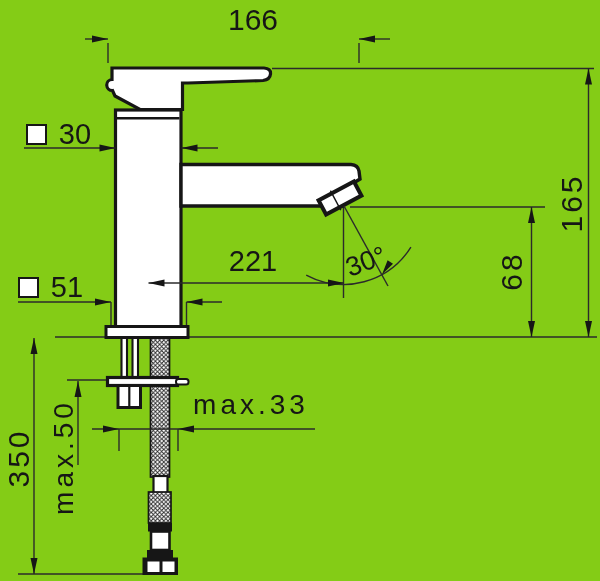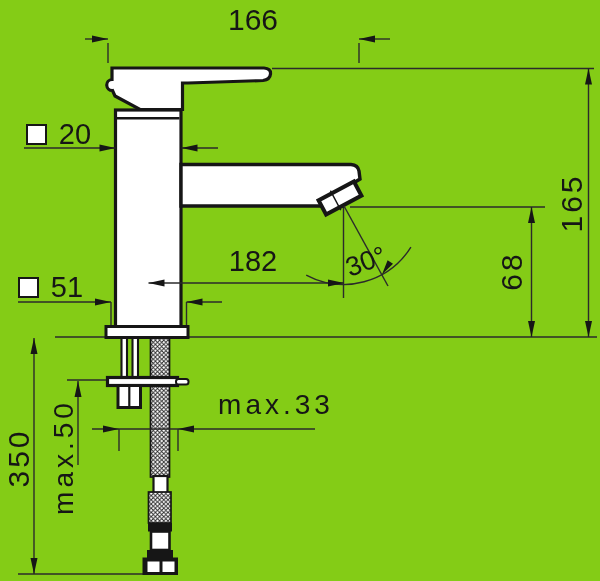--- a/index.html
+++ b/index.html
@@ -106,25 +106,25 @@
       <polygon points="78,381 74.5,397 81.5,397"></polygon>
       <polygon points="34,338 30.5,354 37.5,354"></polygon>
       <polygon points="34,574 30.5,558 37.5,558"></polygon>
       <polygon points="382,274.5 393,263.8 387.6,260.2"></polygon>
     </g>
   </svg>
 
   <div class="lbl" style="left:253px;top:20px;font-size:30px">166</div>
   <div class="lbl rot" style="left:572px;top:203px;font-size:30px;letter-spacing:3px">165</div>
   <div class="lbl rot" style="left:512px;top:271px;font-size:30px;letter-spacing:3px">68</div>
-  <div class="lbl" style="left:253px;top:261px;font-size:29px">182</div>
+  <div class="lbl" style="left:253px;top:261px;font-size:29px">221</div>
   <div class="lbl tilt" style="left:366px;top:262px;font-size:27px">30°</div>
 
   <div class="sq" style="left:26px;top:124px"></div>
-  <div class="lbl" style="left:75px;top:134px;font-size:29px">20</div>
+  <div class="lbl" style="left:75px;top:134px;font-size:29px">30</div>
 
   <div class="sq" style="left:18px;top:277px"></div>
   <div class="lbl" style="left:67px;top:287px;font-size:29px">51</div>
 
-  <div class="lbl" style="left:276px;top:405px;font-size:28px;letter-spacing:4px">max.33</div>
+  <div class="lbl" style="left:251px;top:405px;font-size:28px;letter-spacing:4px">max.33</div>
   <div class="lbl rot" style="left:64px;top:457px;font-size:28px;letter-spacing:4px">max.50</div>
   <div class="lbl rot" style="left:19px;top:458px;font-size:30px;letter-spacing:3px">350</div>
 </div>
 
 </body></html>

